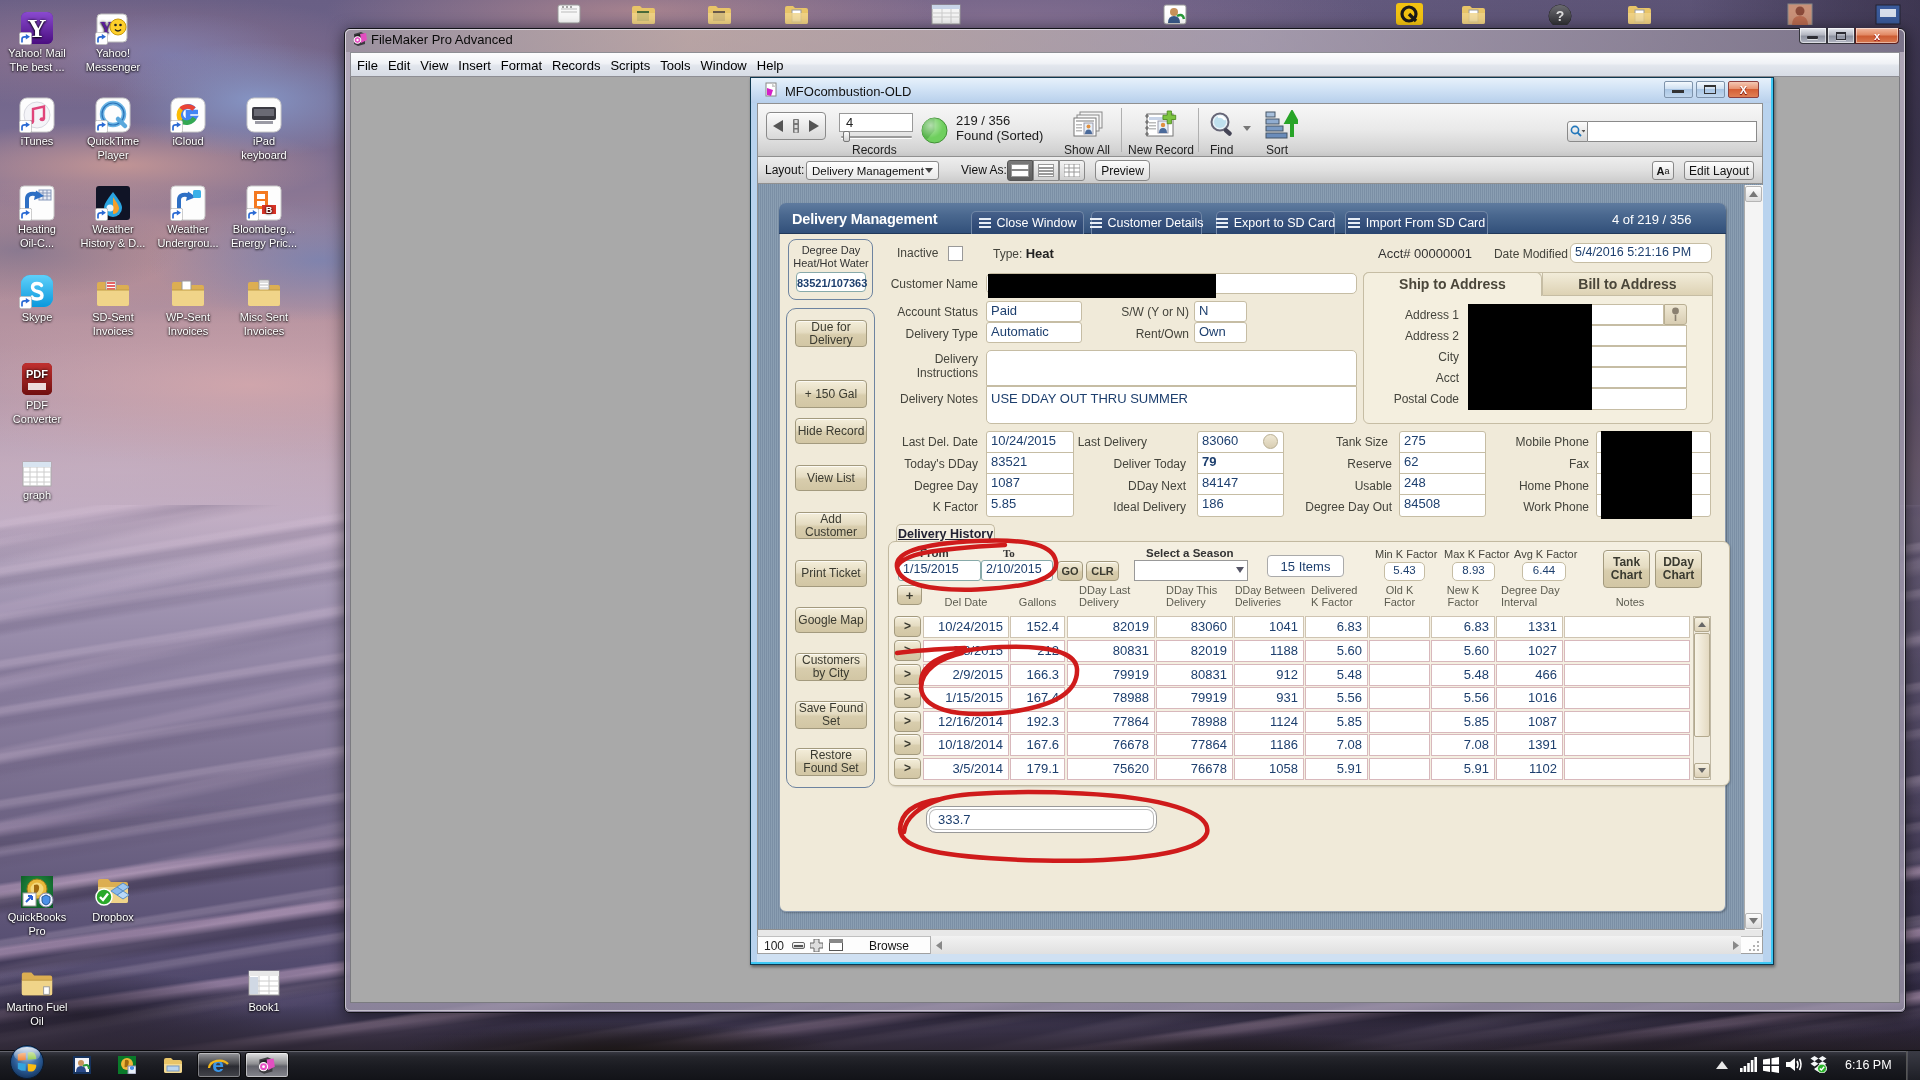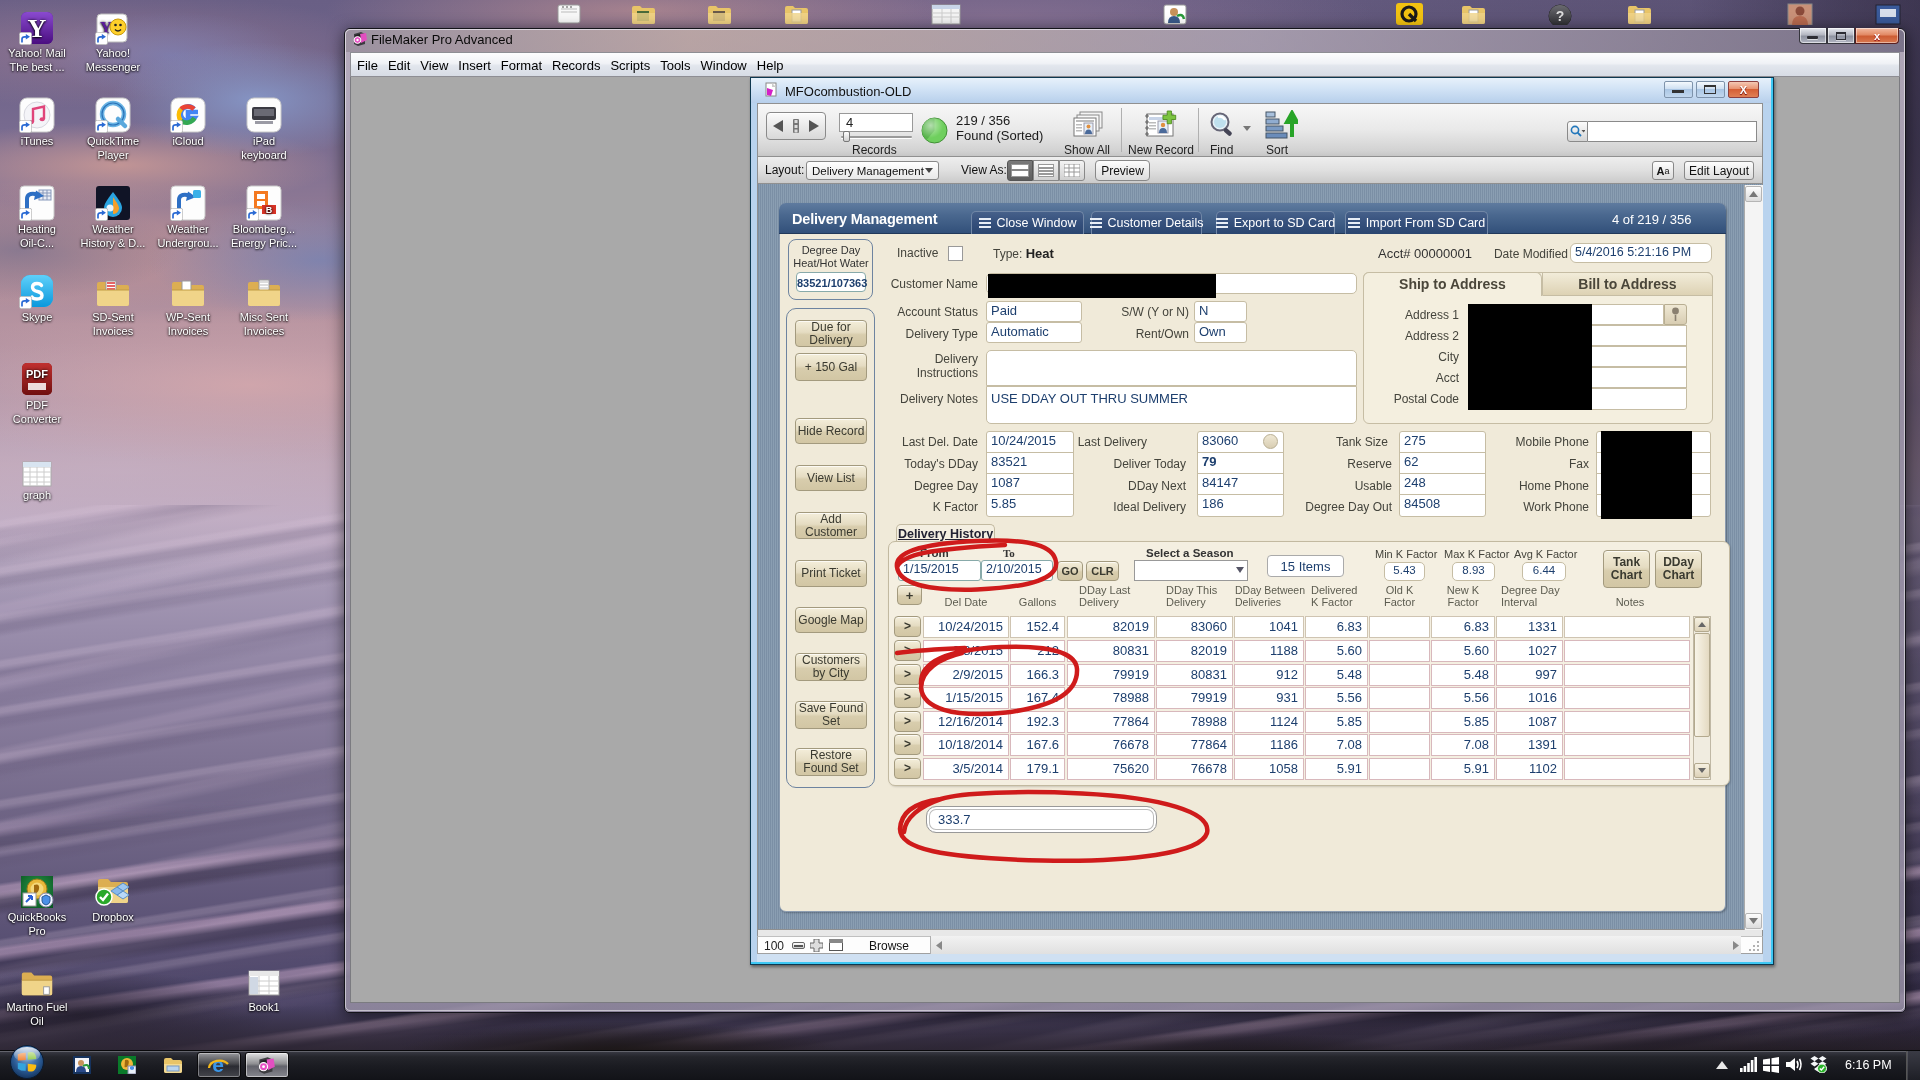--- a/index.html
+++ b/index.html
@@ -626,21 +626,21 @@
     <div class="abs pbtn" style="left:971px;top:211px;width:113px;">Close Window</div>
     <div class="abs pbtn" style="left:1091px;top:211px;width:111px;">Customer Details</div>
     <div class="abs pbtn" style="left:1216px;top:211px;width:119px;">Export to SD Card</div>
     <div class="abs pbtn" style="left:1345px;top:211px;width:143px;">Import From SD Card</div>
 
     <div class="abs" style="left:788px;top:239px;width:85px;height:61px;border:1px solid #6e84a0;border-radius:8px;"></div>
     <div class="abs" style="left:791px;top:244px;width:80px;font-size:11px;color:#333;text-align:center;line-height:13px;">Degree Day<br>Heat/Hot Water</div>
     <div class="abs" style="left:796px;top:272px;width:70px;height:20px;background:#fff;border:1px solid #8aa;border-radius:4px;font-size:11px;color:#1d3f6e;text-align:center;padding-top:4px;font-weight:bold;">83521/107363</div>
     <div class="abs" style="left:786px;top:308px;width:89px;height:480px;border:1px solid #6e84a0;border-radius:10px;"></div>
     <div class="sbtn" style="left:795px;top:320px;width:72px;height:27px;">Due for<br>Delivery</div>
-    <div class="sbtn" style="left:795px;top:353px;width:72px;height:28px;">+ 150 Gal</div>
+    <div class="sbtn" style="left:795px;top:380px;width:72px;height:28px;">+ 150 Gal</div>
     <div class="sbtn" style="left:795px;top:418px;width:72px;height:26px;">Hide Record</div>
     <div class="sbtn" style="left:795px;top:465px;width:72px;height:26px;">View List</div>
     <div class="sbtn" style="left:795px;top:512px;width:72px;height:27px;">Add<br>Customer</div>
     <div class="sbtn" style="left:795px;top:560px;width:72px;height:27px;">Print Ticket</div>
     <div class="sbtn" style="left:795px;top:607px;width:72px;height:26px;">Google Map</div>
     <div class="sbtn" style="left:795px;top:653px;width:72px;height:28px;">Customers<br>by City</div>
     <div class="sbtn" style="left:795px;top:701px;width:72px;height:28px;">Save Found<br>Set</div>
     <div class="sbtn" style="left:795px;top:748px;width:72px;height:28px;">Restore<br>Found Set</div>
 
     <div class="flabel" style="left:897px;top:246px;">Inactive</div>
@@ -789,21 +789,21 @@
     <div class="tcell pinkb" style="left:1564px;top:640px;width:126px;height:22px;"></div>
     <div class="sbtn" style="left:894px;top:664px;width:27px;height:21px;font-weight:bold;">&gt;</div>
     <div class="tcell pinkb" style="left:923px;top:664px;width:86px;height:22px;">2/9/2015</div>
     <div class="tcell pinkb" style="left:1010px;top:664px;width:55px;height:22px;">166.3</div>
     <div class="tcell pinkb" style="left:1067px;top:664px;width:88px;height:22px;">79919</div>
     <div class="tcell pinkb" style="left:1156px;top:664px;width:77px;height:22px;">80831</div>
     <div class="tcell pinkb" style="left:1234px;top:664px;width:70px;height:22px;">912</div>
     <div class="tcell pinkb" style="left:1305px;top:664px;width:63px;height:22px;">5.48</div>
     <div class="tcell pinkb" style="left:1369px;top:664px;width:61px;height:22px;"></div>
     <div class="tcell pinkb" style="left:1431px;top:664px;width:64px;height:22px;">5.48</div>
-    <div class="tcell pinkb" style="left:1496px;top:664px;width:67px;height:22px;">997</div>
+    <div class="tcell pinkb" style="left:1496px;top:664px;width:67px;height:22px;">466</div>
     <div class="tcell pinkb" style="left:1564px;top:664px;width:126px;height:22px;"></div>
     <div class="sbtn" style="left:894px;top:687px;width:27px;height:21px;font-weight:bold;">&gt;</div>
     <div class="tcell pinkb" style="left:923px;top:687px;width:86px;height:22px;">1/15/2015</div>
     <div class="tcell pinkb" style="left:1010px;top:687px;width:55px;height:22px;">167.4</div>
     <div class="tcell pinkb" style="left:1067px;top:687px;width:88px;height:22px;">78988</div>
     <div class="tcell pinkb" style="left:1156px;top:687px;width:77px;height:22px;">79919</div>
     <div class="tcell pinkb" style="left:1234px;top:687px;width:70px;height:22px;">931</div>
     <div class="tcell pinkb" style="left:1305px;top:687px;width:63px;height:22px;">5.56</div>
     <div class="tcell pinkb" style="left:1369px;top:687px;width:61px;height:22px;"></div>
     <div class="tcell pinkb" style="left:1431px;top:687px;width:64px;height:22px;">5.56</div>

